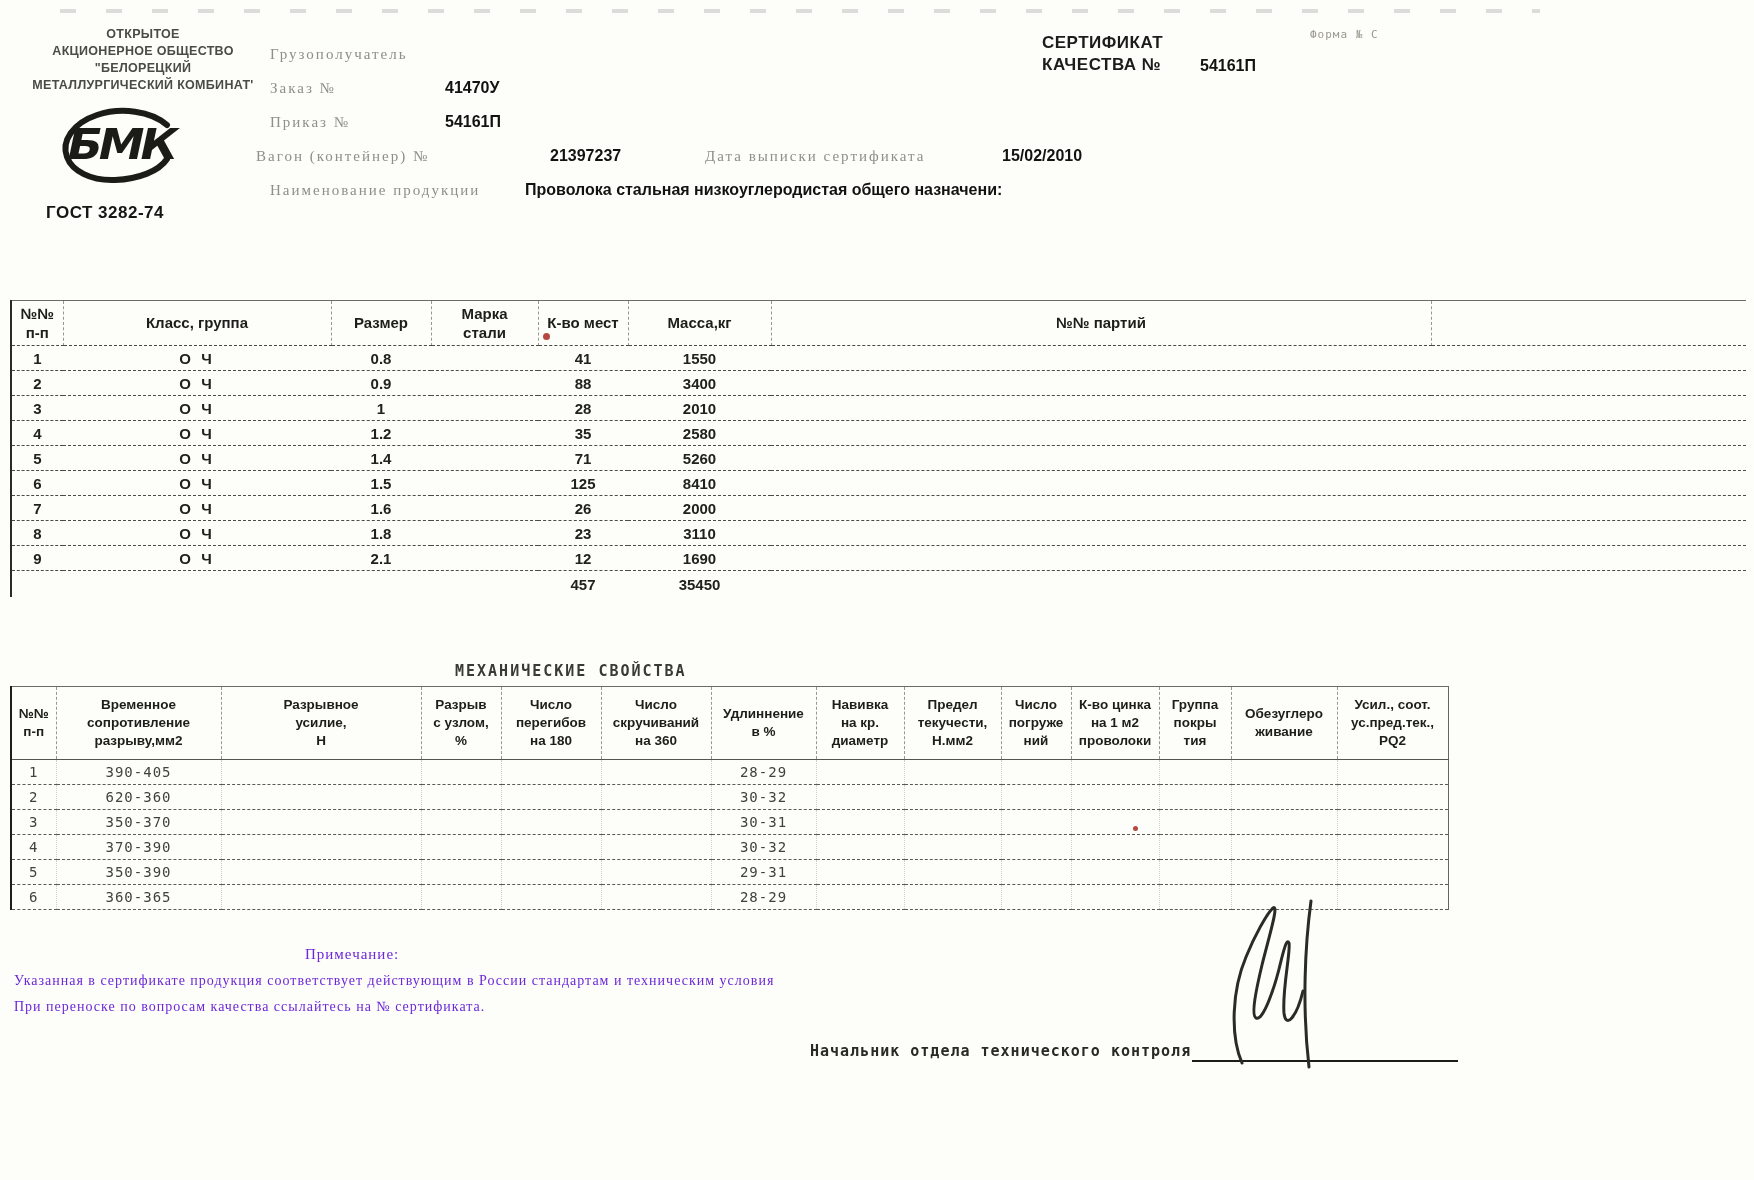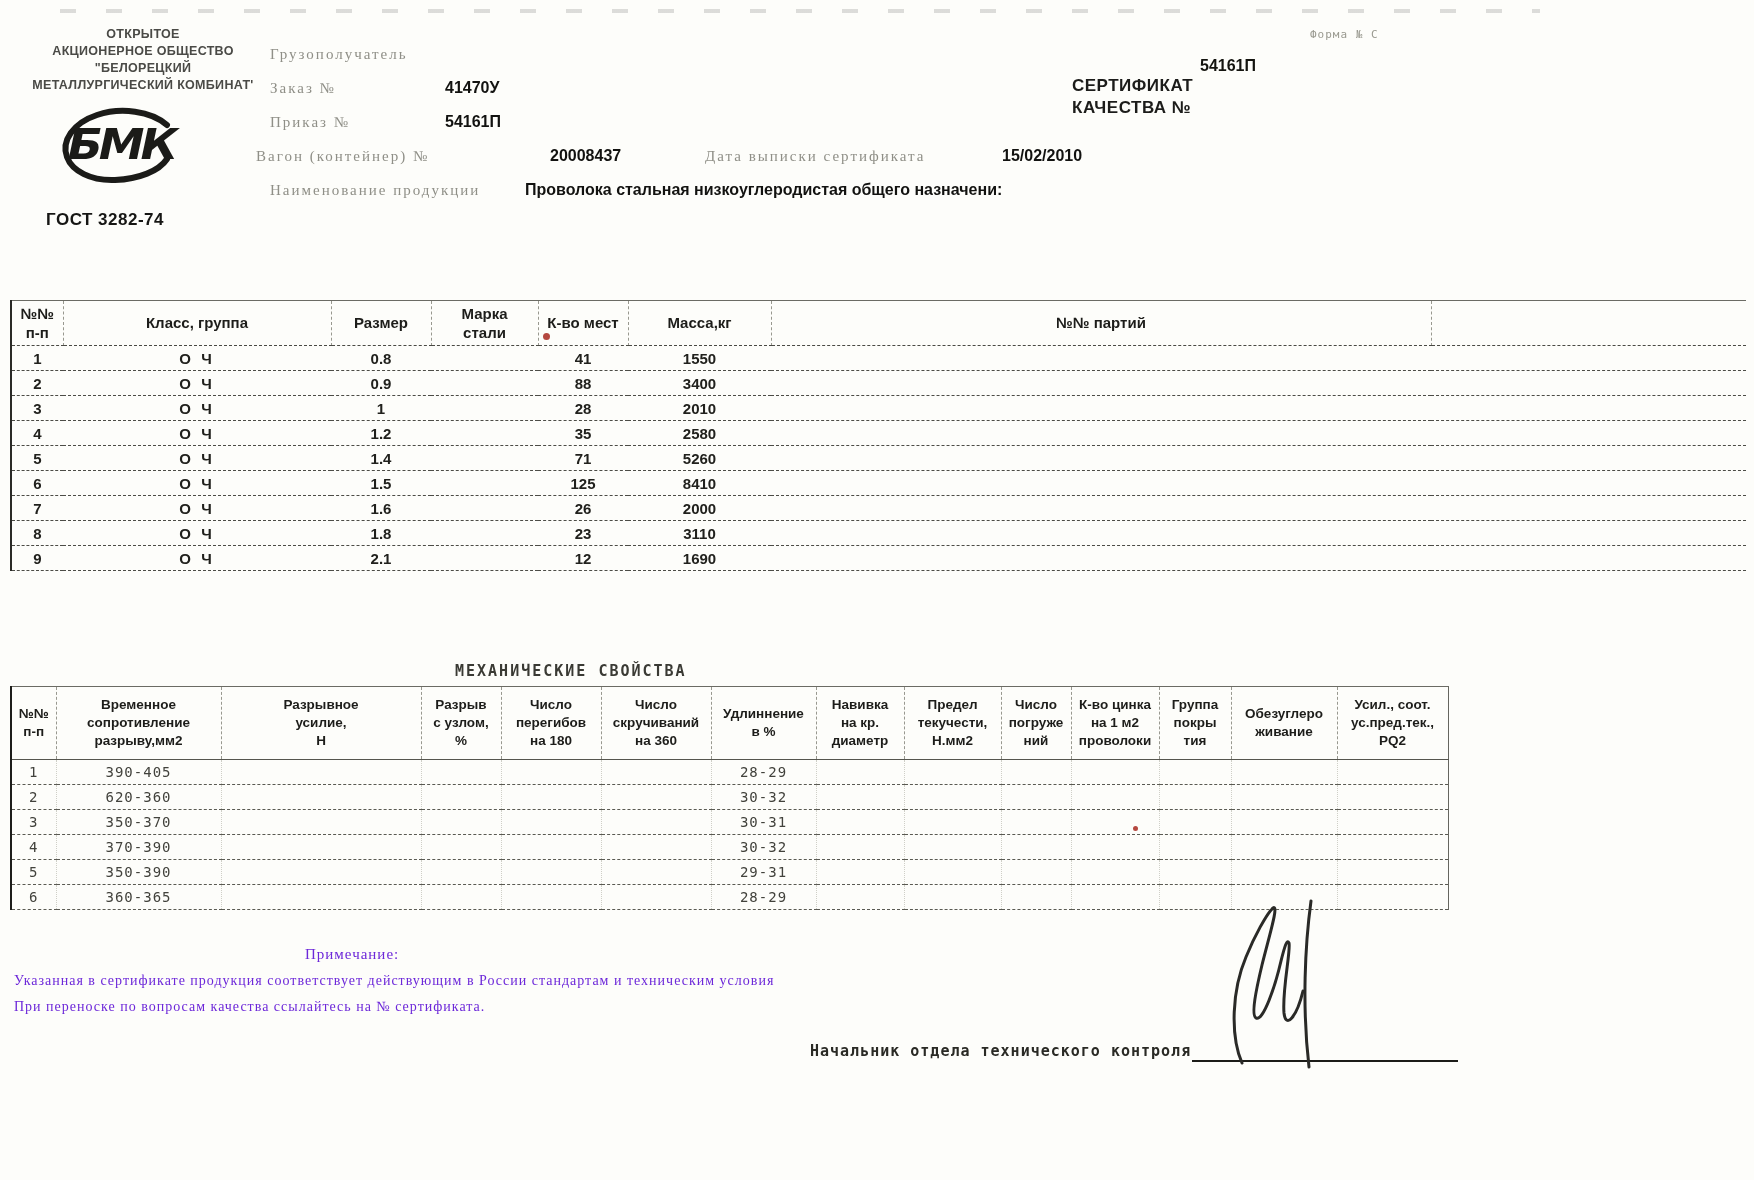--- a/index.html
+++ b/index.html
@@ -16,21 +16,21 @@
   }
   .tw-dark{
     font-family:Liberation Serif, serif;
     color:#6d28d9;font-size:14px;letter-spacing:1px;white-space:nowrap;
   }
   .bv{font-weight:bold;font-size:16px;color:#121210;white-space:nowrap;}
   .company{
     width:230px;text-align:center;font-size:12.5px;font-weight:600;
     color:#4a4a46;line-height:17px;letter-spacing:.3px;
   }
-  .gost{font-size:17px;font-weight:bold;color:#161614;letter-spacing:.5px;margin-top:7px;}
+  .gost{font-size:17px;font-weight:bold;color:#161614;letter-spacing:.5px;}
   .cert-title{font-size:17px;font-weight:bold;color:#1c1c1a;line-height:22px;letter-spacing:.5px;}
   .cert-num{font-size:16px;font-weight:bold;color:#14140f;}
   .form-label{font-family:"DejaVu Sans Mono",monospace;font-size:11px;color:#9a9a90;letter-spacing:1px;}
 
   
   table{border-collapse:collapse;table-layout:fixed;}
   #batch-table{position:absolute;left:10px;top:300px;width:1735px;border-left:2px solid #2a2a26;}
   #batch-table th{
     font-size:15px;font-weight:bold;color:#1d1d1a;text-align:center;vertical-align:middle;
     height:44px;white-space:pre-line;line-height:1.3;
@@ -96,28 +96,28 @@
 
 <div class="abs tw" style="left:270px;top:46px;">Грузополучатель</div>
 
 <div class="abs tw" style="left:270px;top:80px;">Заказ №</div>
 <div class="abs bv" style="left:445px;top:79px;">41470У</div>
 
 <div class="abs tw" style="left:270px;top:114px;">Приказ №</div>
 <div class="abs bv" style="left:445px;top:113px;">54161П</div>
 
 <div class="abs tw" style="left:256px;top:148px;">Вагон (контейнер) №</div>
-<div class="abs bv" style="left:550px;top:147px;">20008437</div>
+<div class="abs bv" style="left:550px;top:147px;">21397237</div>
 <div class="abs tw" style="left:705px;top:148px;">Дата выписки сертификата</div>
 <div class="abs bv" style="left:1002px;top:147px;">15/02/2010</div>
 
 <div class="abs tw" style="left:270px;top:182px;">Наименование продукции</div>
 <div class="abs bv" style="left:525px;top:181px;">Проволока стальная низкоуглеродистая общего назначени:</div>
 
-<div class="abs cert-title" style="left:1072px;top:32px;margin-top:43px;">
+<div class="abs cert-title" style="left:1042px;top:32px;">
   <div>СЕРТИФИКАТ</div>
   <div>КАЧЕСТВА №</div>
 </div>
 <div class="abs cert-num" style="left:1200px;top:57px;">54161П</div>
 <div class="abs form-label" style="left:1310px;top:28px;">Форма № С</div>
 
 <table id="batch-table">
   <colgroup>
     <col style="width:52px">
       <col style="width:268px">
@@ -221,20 +221,30 @@
     <td></td>
     <td></td>
   </tr>
   <tr>
     <td>9</td>
     <td class="cls">О Ч</td>
     <td>2.1</td>
     <td></td>
     <td>12</td>
     <td>1690</td>
+    <td></td>
+    <td></td>
+  </tr>
+  <tr class="totals">
+    <td></td>
+    <td></td>
+    <td></td>
+    <td></td>
+    <td>457</td>
+    <td>35450</td>
     <td></td>
     <td></td>
   </tr>
 </tbody>
   </table>
 
 <div class="artifact" style="left:543px;top:333px;width:7px;height:7px;"></div>
 <div class="artifact" style="left:1133px;top:826px;width:5px;height:5px;"></div>
 
 <div class="abs mech-title" style="left:455px;top:662px;">МЕХАНИЧЕСКИЕ СВОЙСТВА</div>

